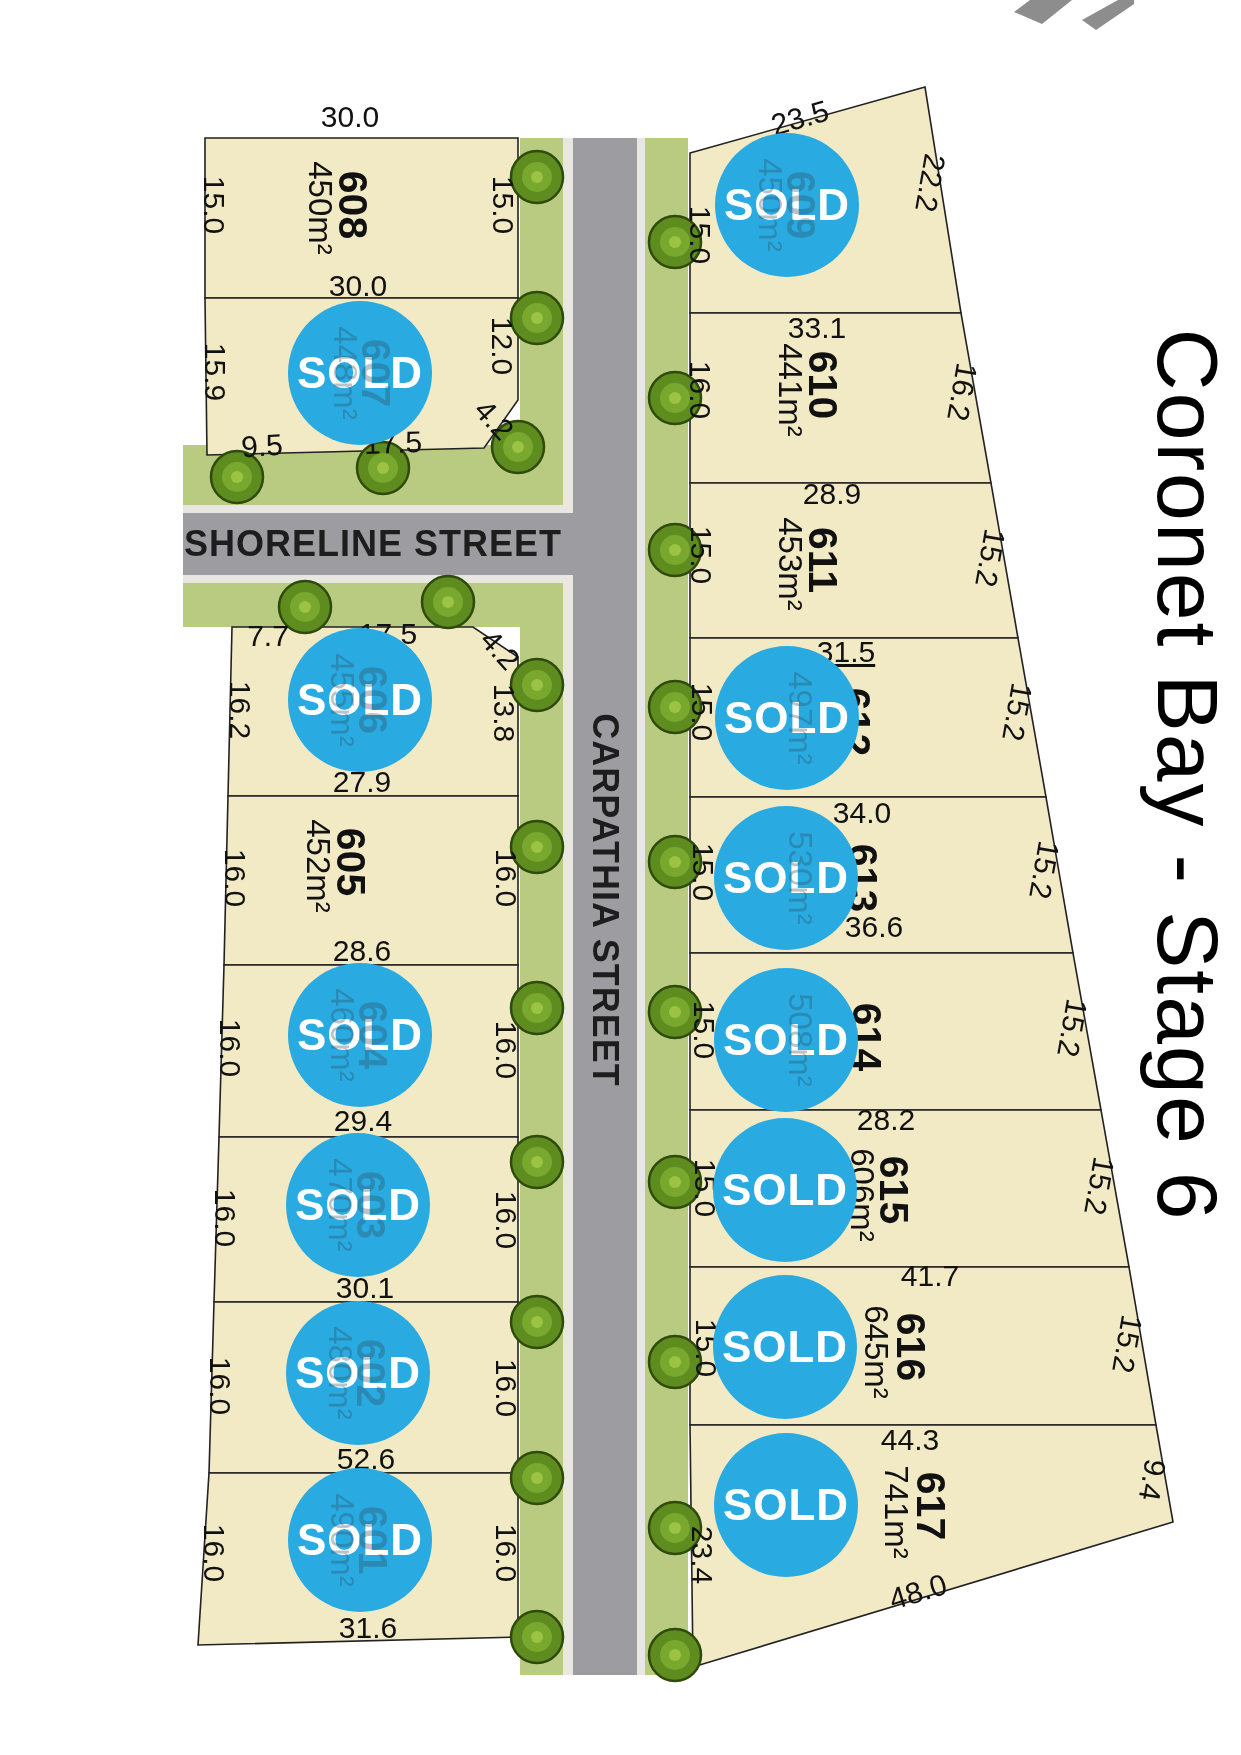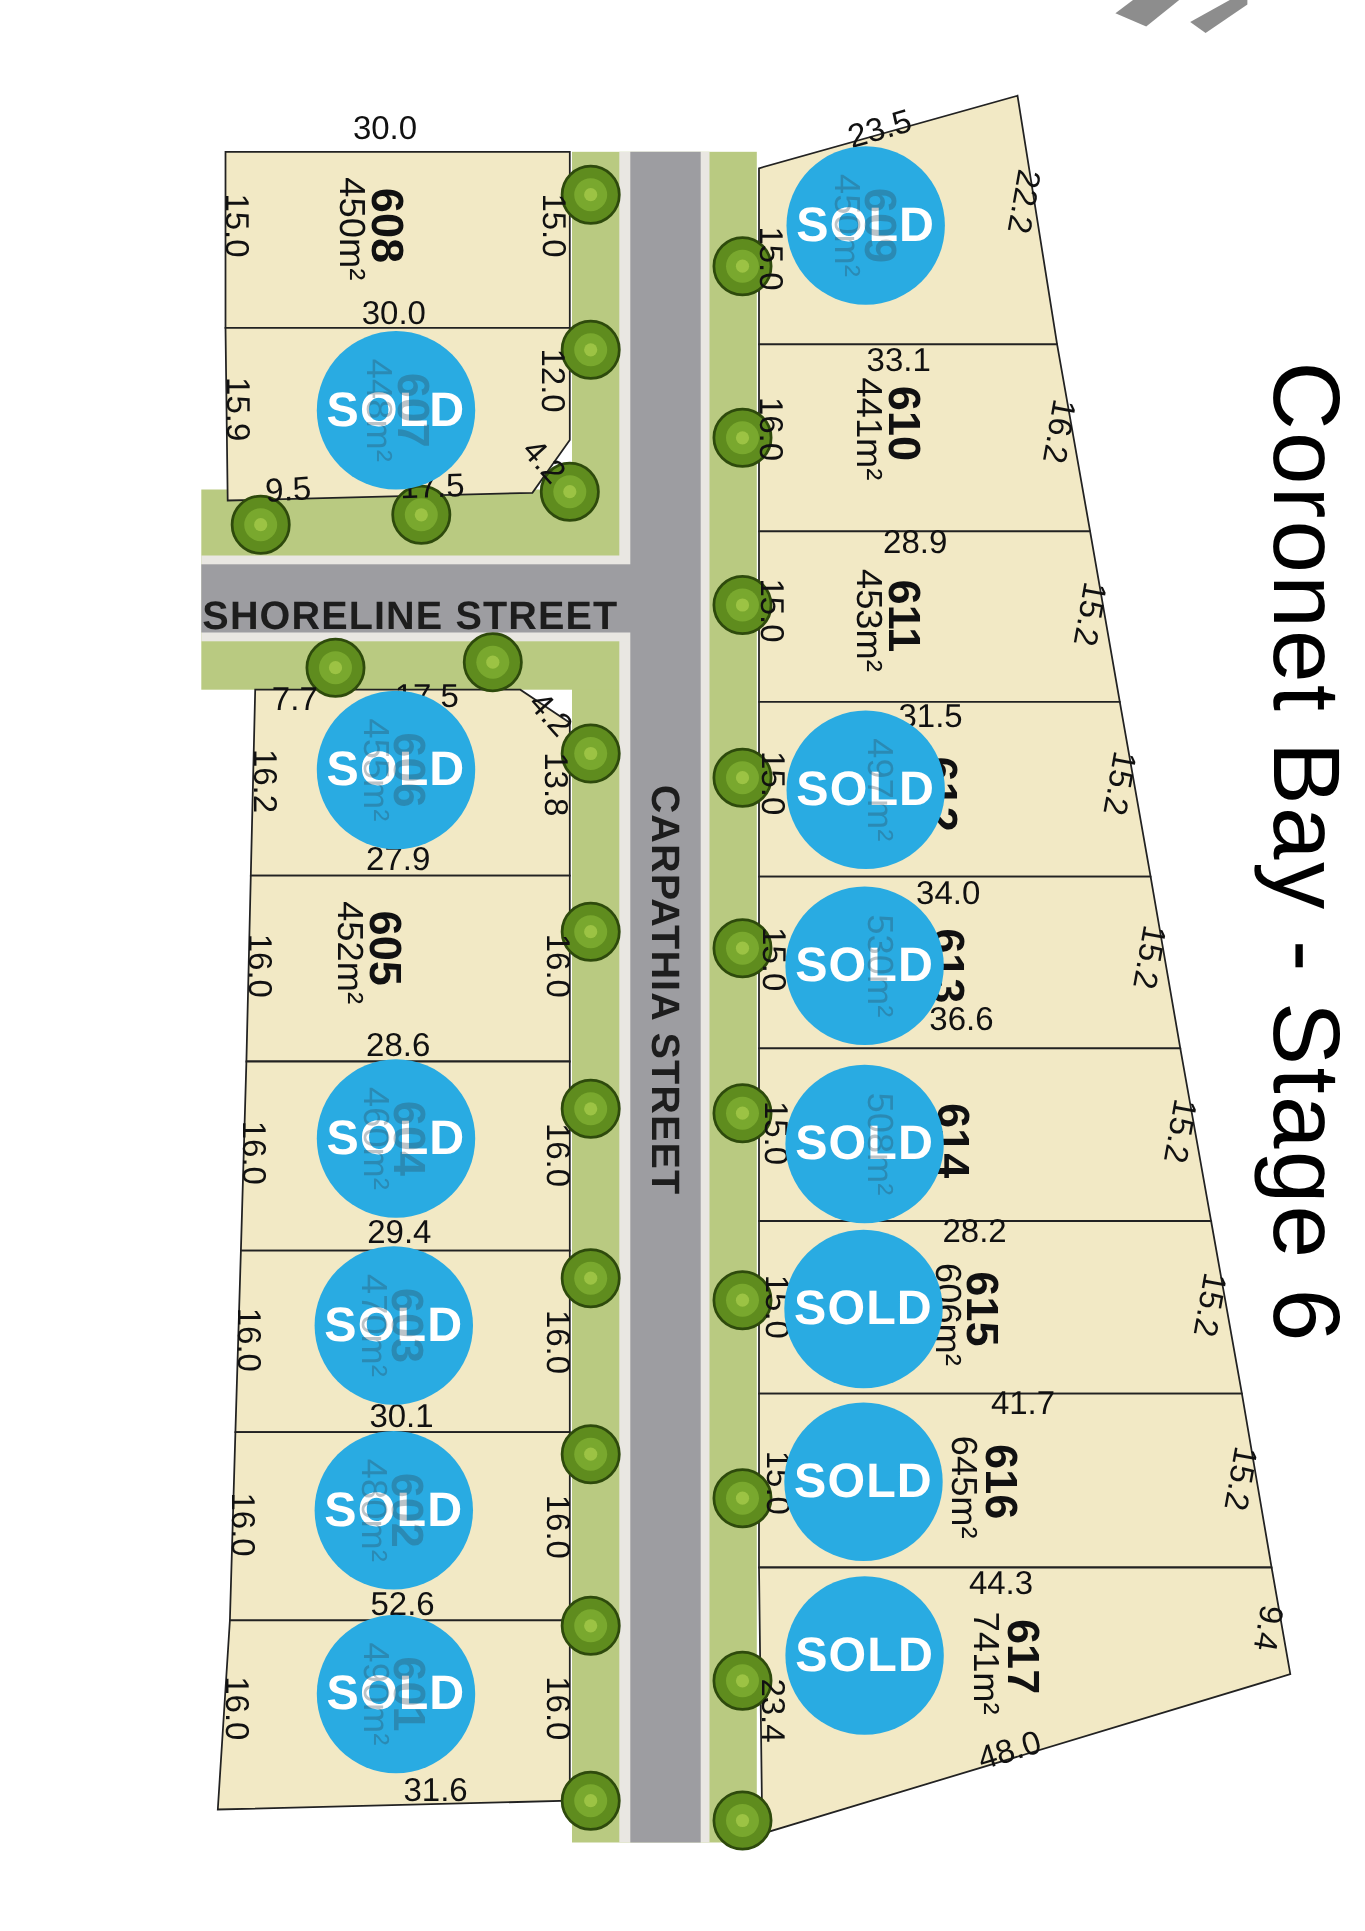--- a/index.html
+++ b/index.html
@@ -21,21 +21,21 @@
   .sold-circle{
     position:absolute;width:144px;height:144px;border-radius:50%;
     display:flex;align-items:center;justify-content:center;
     transform:translate(-50%,-50%);
   }
   .sold-text{color:#ffffff;font-weight:bold;font-size:44px;letter-spacing:1px;}
   .street-label{
     position:absolute;font-weight:bold;font-size:36px;letter-spacing:1px;
     color:#1d1d1d;white-space:nowrap;z-index:3;
   }
-  #shoreline-label{left:373px;top:544px;transform:translate(-50%,-50%);margin-top:16px;}
+  #shoreline-label{left:373px;top:544px;transform:translate(-50%,-50%);}
   #carpathia-label{left:605px;top:900px;transform:translate(-50%,-50%) rotate(90deg);}
   #plan-title{
     position:absolute;left:1187px;top:775px;z-index:6;
     transform:translate(-50%,-50%) rotate(90deg);
     font-size:86px;color:#000;white-space:nowrap;letter-spacing:2px;
   }
 </style>
 </head>
 <body>
 
@@ -194,21 +194,21 @@
     <polygon points="1082,20 1118,0 1134,0 1134,4 1096,30" fill="#8d8d8d"></polygon>
   </g>
 </svg>
 
 <div class="street-label" id="shoreline-label">SHORELINE STREET</div>
 <div class="street-label" id="carpathia-label">CARPATHIA STREET</div>
 
 <div class="layer" id="labels-under">
     <div class="lbl dim" style="left: 214px; top: 1553px; transform: translate(-50%, -50%) rotate(90deg);">16.0</div>
     <div class="lbl dim" style="left: 506px; top: 1553px; transform: translate(-50%, -50%) rotate(90deg);">16.0</div>
-    <div class="lbl dim" style="left: 368px; top: 1628px; transform: translate(-50%, -50%) rotate(0deg); margin-left: 28px;">31.6</div>
+    <div class="lbl dim" style="left: 368px; top: 1628px; transform: translate(-50%, -50%) rotate(0deg);">31.6</div>
     <div class="lbl dim" style="left: 220px; top: 1386px; transform: translate(-50%, -50%) rotate(90deg);">16.0</div>
     <div class="lbl dim" style="left: 506px; top: 1388px; transform: translate(-50%, -50%) rotate(90deg);">16.0</div>
     <div class="lbl dim" style="left: 366px; top: 1459px; transform: translate(-50%, -50%) rotate(0deg);">52.6</div>
     <div class="lbl dim" style="left: 225px; top: 1218px; transform: translate(-50%, -50%) rotate(90deg);">16.0</div>
     <div class="lbl dim" style="left: 506px; top: 1220px; transform: translate(-50%, -50%) rotate(90deg);">16.0</div>
     <div class="lbl dim" style="left: 365px; top: 1288px; transform: translate(-50%, -50%) rotate(0deg);">30.1</div>
     <div class="lbl dim" style="left: 230px; top: 1048px; transform: translate(-50%, -50%) rotate(90deg);">16.0</div>
     <div class="lbl dim" style="left: 506px; top: 1050px; transform: translate(-50%, -50%) rotate(90deg);">16.0</div>
     <div class="lbl dim" style="left: 363px; top: 1121px; transform: translate(-50%, -50%) rotate(0deg);">29.4</div>
     <div class="lbl lot-num" style="left: 350px; top: 862px; transform: translate(-50%, -50%) rotate(90deg);">605</div>
@@ -239,21 +239,21 @@
     <div class="lbl dim" style="left: 817px; top: 328px; transform: translate(-50%, -50%) rotate(0deg);">33.1</div>
     <div class="lbl lot-num" style="left: 822px; top: 385px; transform: translate(-50%, -50%) rotate(90deg);">610</div>
     <div class="lbl lot-area" style="left: 790px; top: 390px; transform: translate(-50%, -50%) rotate(90deg);">441m²</div>
     <div class="lbl dim" style="left: 700px; top: 390px; transform: translate(-50%, -50%) rotate(90deg);">16.0</div>
     <div class="lbl dim" style="left: 962px; top: 392px; transform: translate(-50%, -50%) rotate(100deg);">16.2</div>
     <div class="lbl dim" style="left: 832px; top: 494px; transform: translate(-50%, -50%) rotate(0deg);">28.9</div>
     <div class="lbl lot-num" style="left: 822px; top: 560px; transform: translate(-50%, -50%) rotate(90deg);">611</div>
     <div class="lbl lot-area" style="left: 790px; top: 564px; transform: translate(-50%, -50%) rotate(90deg);">453m²</div>
     <div class="lbl dim" style="left: 701px; top: 555px; transform: translate(-50%, -50%) rotate(90deg);">15.0</div>
     <div class="lbl dim" style="left: 990px; top: 558px; transform: translate(-50%, -50%) rotate(100deg);">15.2</div>
-    <div class="lbl dim" style="left: 846px; top: 652px; transform: translate(-50%, -50%) rotate(0deg);">31.5</div>
+    <div class="lbl dim" style="left: 846px; top: 652px; transform: translate(-50%, -50%) rotate(0deg); text-decoration: underline;">31.5</div>
     <div class="lbl lot-num" style="left: 855px; top: 722px; transform: translate(-50%, -50%) rotate(90deg);">612</div>
     <div class="lbl dim" style="left: 702px; top: 712px; transform: translate(-50%, -50%) rotate(90deg);">15.0</div>
     <div class="lbl dim" style="left: 1017px; top: 712px; transform: translate(-50%, -50%) rotate(100deg);">15.2</div>
     <div class="lbl dim" style="left: 862px; top: 813px; transform: translate(-50%, -50%) rotate(0deg);">34.0</div>
     <div class="lbl lot-num" style="left: 862px; top: 878px; transform: translate(-50%, -50%) rotate(90deg);">613</div>
     <div class="lbl dim" style="left: 703px; top: 872px; transform: translate(-50%, -50%) rotate(90deg);">15.0</div>
     <div class="lbl dim" style="left: 1044px; top: 870px; transform: translate(-50%, -50%) rotate(100deg);">15.2</div>
     <div class="lbl dim" style="left: 874px; top: 927px; transform: translate(-50%, -50%) rotate(0deg);">36.6</div>
     <div class="lbl lot-num" style="left: 866px; top: 1037px; transform: translate(-50%, -50%) rotate(90deg);">614</div>
     <div class="lbl dim" style="left: 704px; top: 1030px; transform: translate(-50%, -50%) rotate(90deg);">15.0</div>

